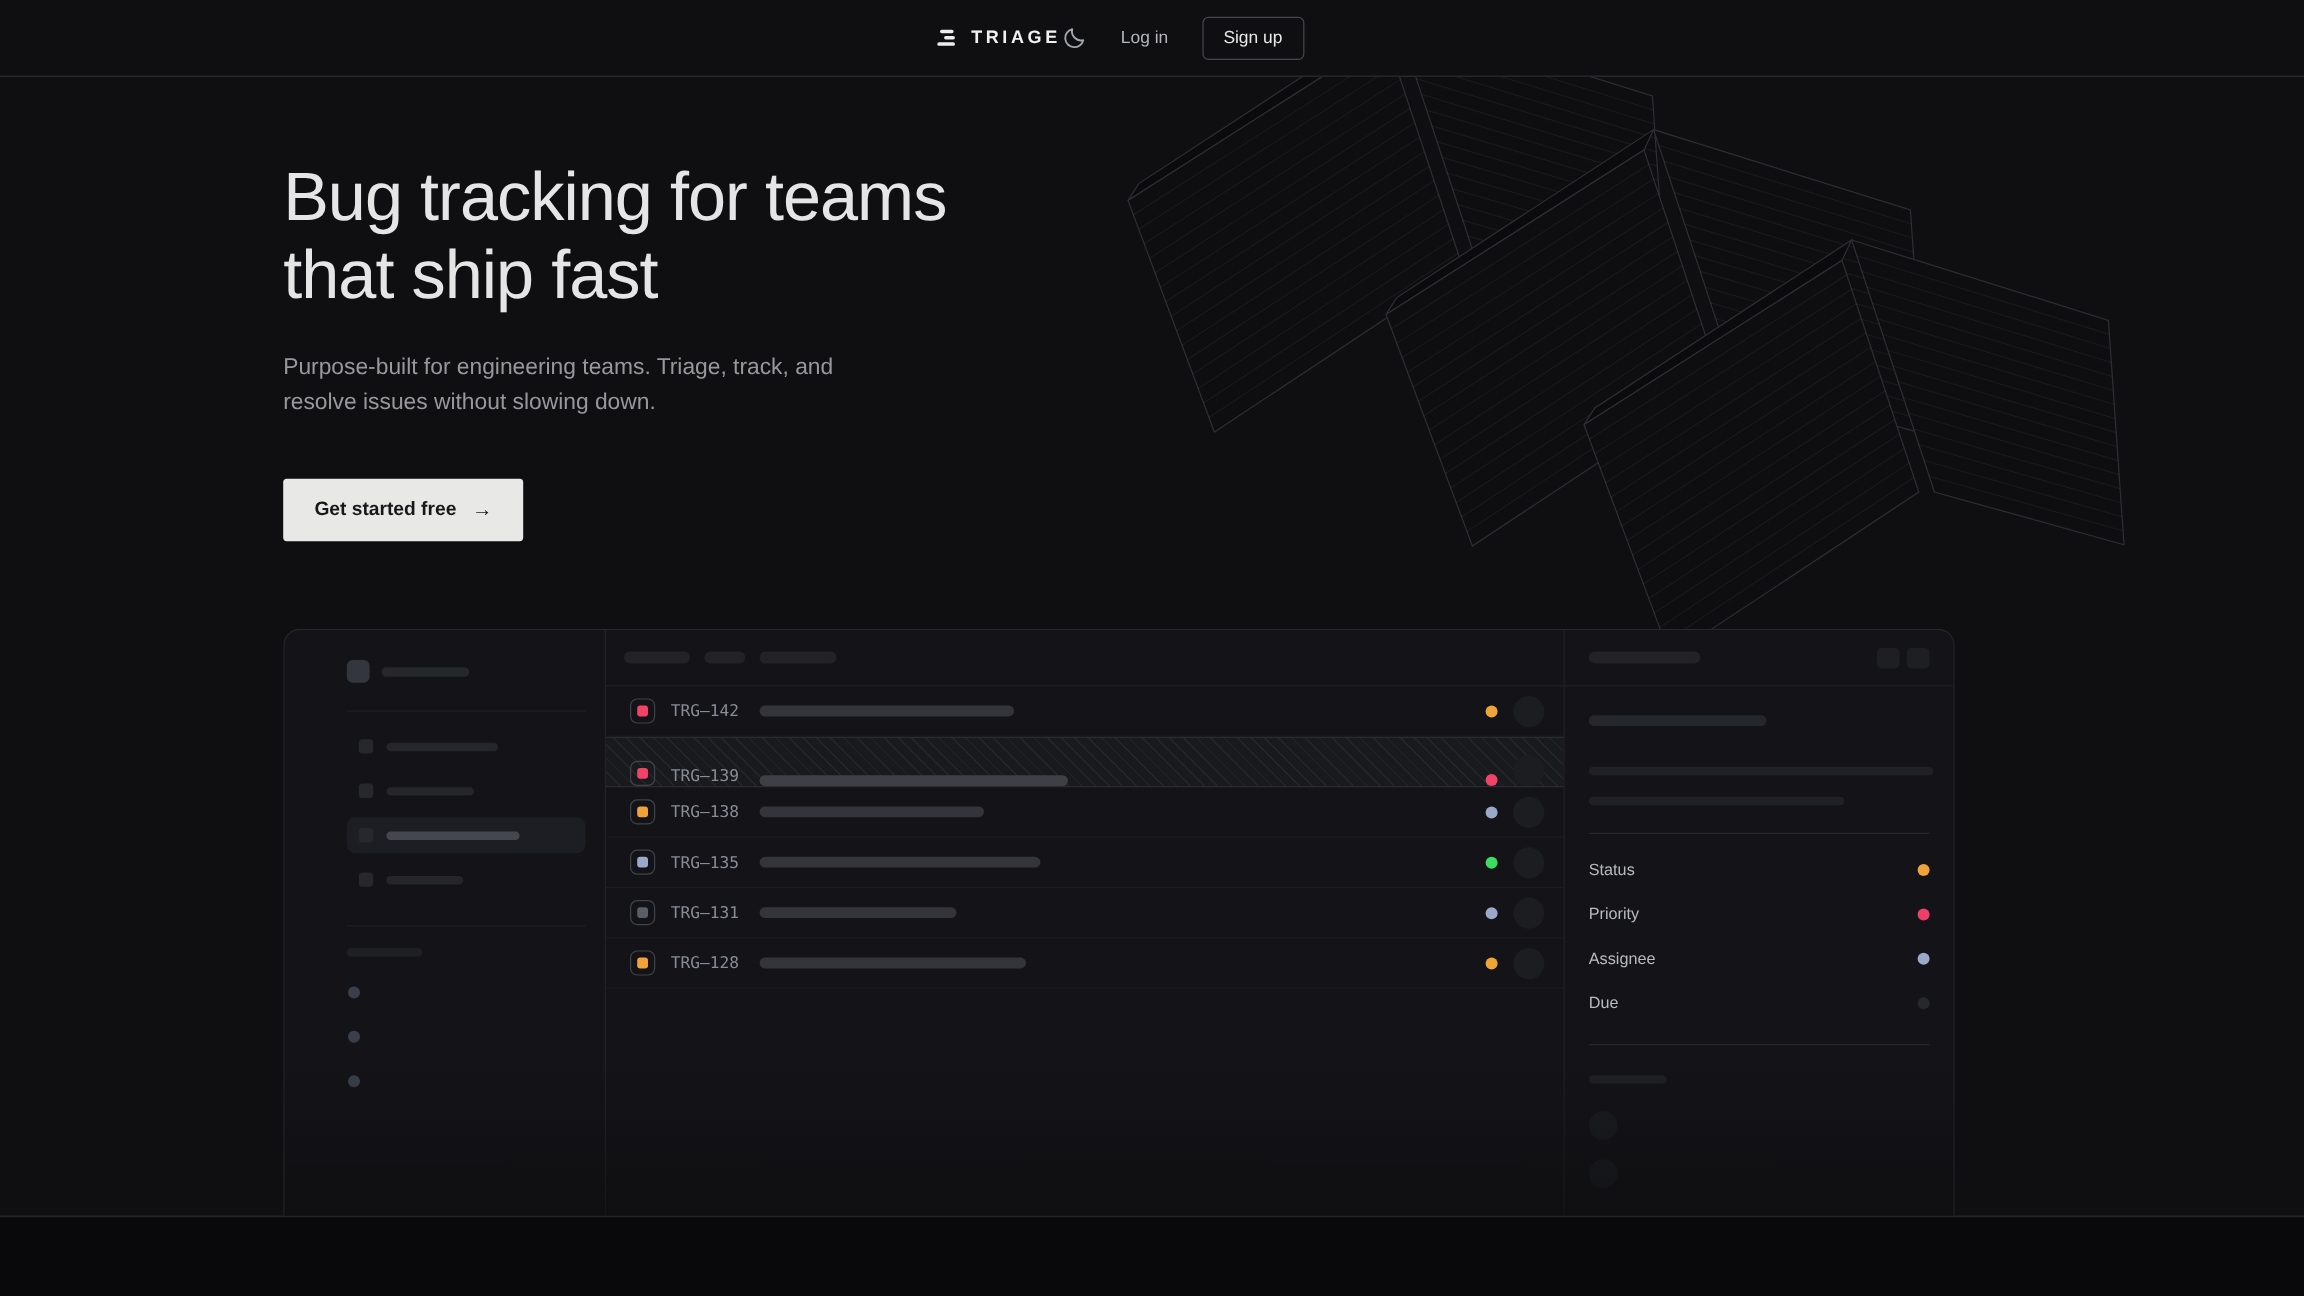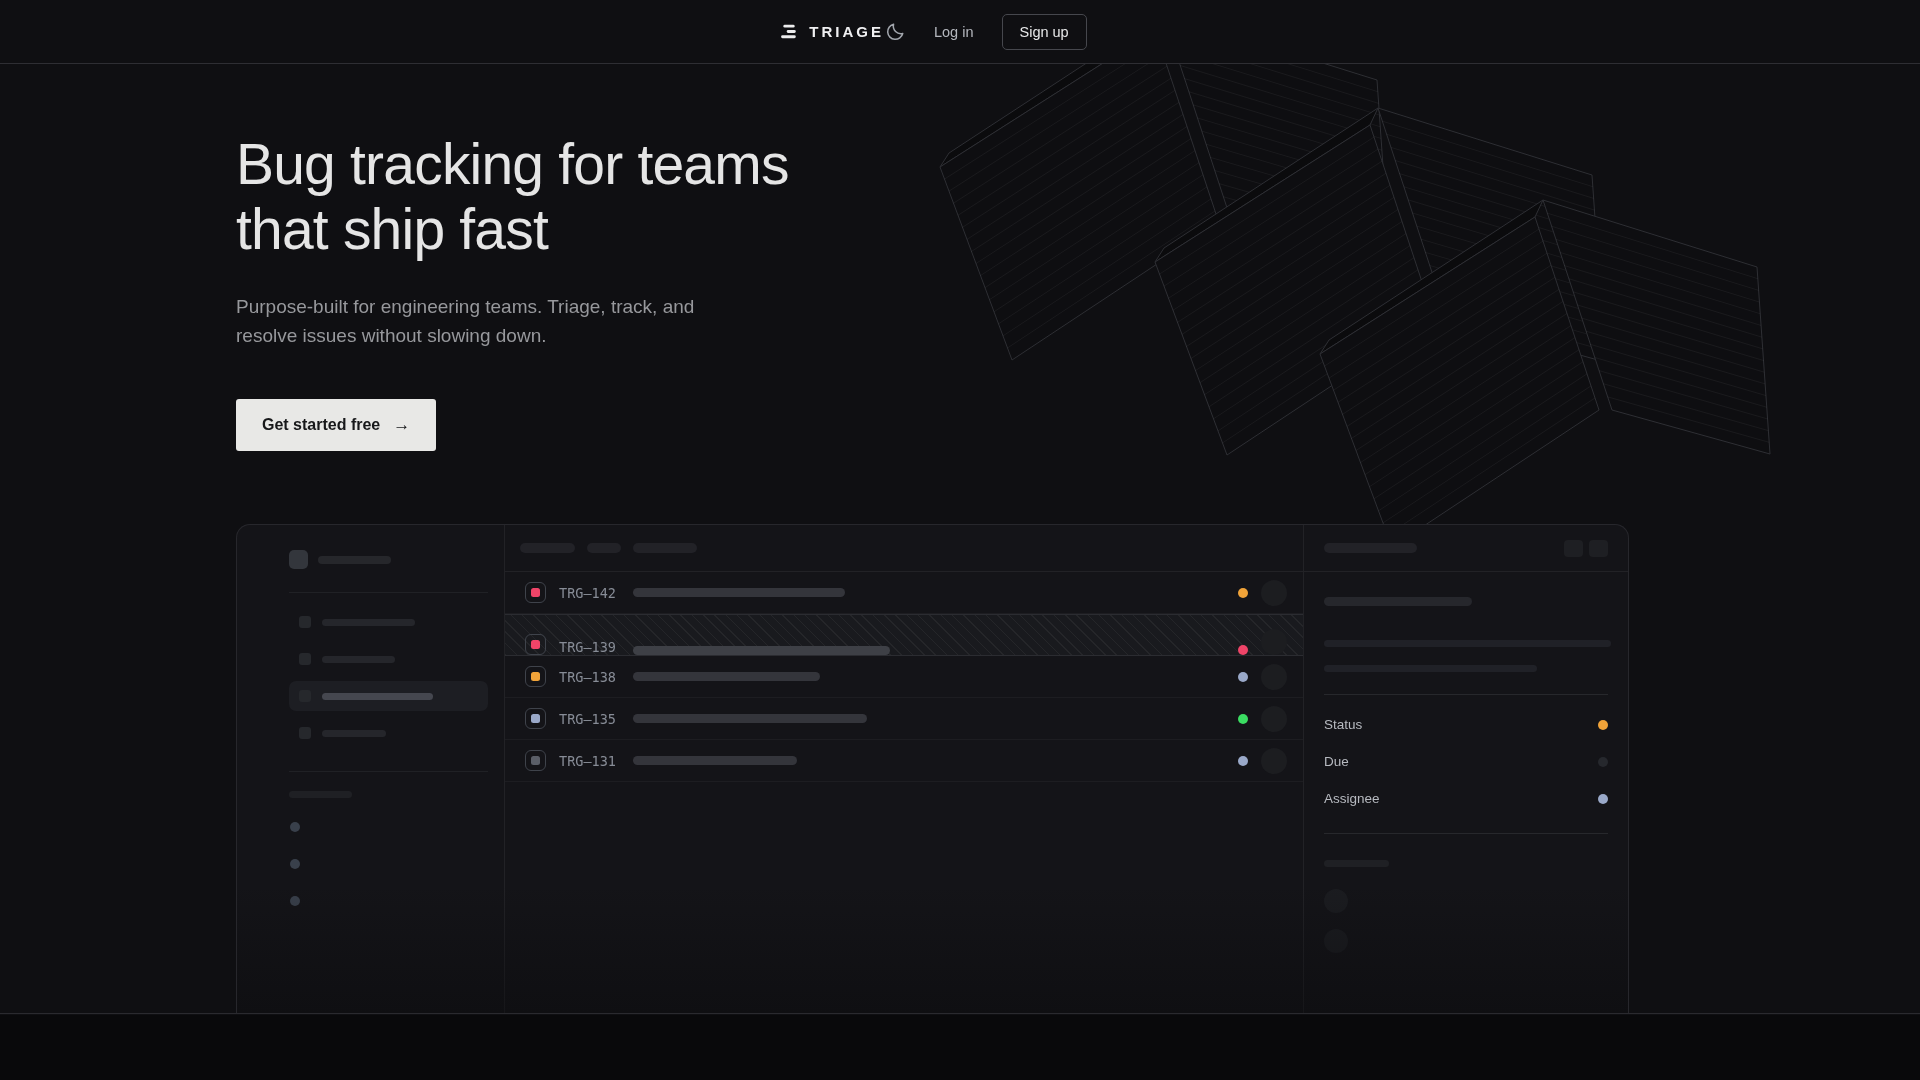--- a/index.html
+++ b/index.html
@@ -338,20 +338,29 @@
       </div>
       <div class="row">
         <span class="type-box">
             <i style="background: rgb(90, 94, 103);"></i>
           </span>
         <span class="iid">TRG–131</span>
         <span class="tbar" style="width: 164px;"></span>
         <span class="rdot" style="background: rgb(154, 169, 201);"></span>
         <span class="avatar"></span>
       </div>
+      <div class="row">
+        <span class="type-box">
+            <i style="background: rgb(240, 163, 57);"></i>
+          </span>
+        <span class="iid">TRG–128</span>
+        <span class="tbar" style="width: 222px;"></span>
+        <span class="rdot" style="background: rgb(240, 163, 57);"></span>
+        <span class="avatar"></span>
+      </div>
     </div>
 
     <div class="detail">
       <div class="detail-head">
         <span class="bar"></span>
         <span class="win-btns">
           <i></i>
           <i></i>
         </span>
       </div>
@@ -359,26 +368,30 @@
       <div class="d-line1"><span class="bar"></span></div>
       <div class="d-line2"><span class="bar"></span></div>
       <div class="d-div"></div>
 
       <div class="fields">
         <div class="field">
           <span class="lbl">Status</span>
           <span class="dot" style="background: rgb(240, 163, 57);"></span>
         </div>
         <div class="field">
-          <span class="lbl">Due</span>
-          <span class="dot" style="background: rgb(38, 40, 45);"></span>
+          <span class="lbl">Priority</span>
+          <span class="dot" style="background: rgb(238, 63, 107);"></span>
         </div>
         <div class="field">
           <span class="lbl">Assignee</span>
           <span class="dot" style="background: rgb(154, 169, 201);"></span>
+        </div>
+        <div class="field">
+          <span class="lbl">Due</span>
+          <span class="dot" style="background: rgb(38, 40, 45);"></span>
         </div>
       </div>
 
       <div class="d-div2"></div>
       <div class="d-label"><span class="bar"></span></div>
       <div class="d-circ c1"></div>
       <div class="d-circ c2"></div>
     </div>
   </div>
 </div>

